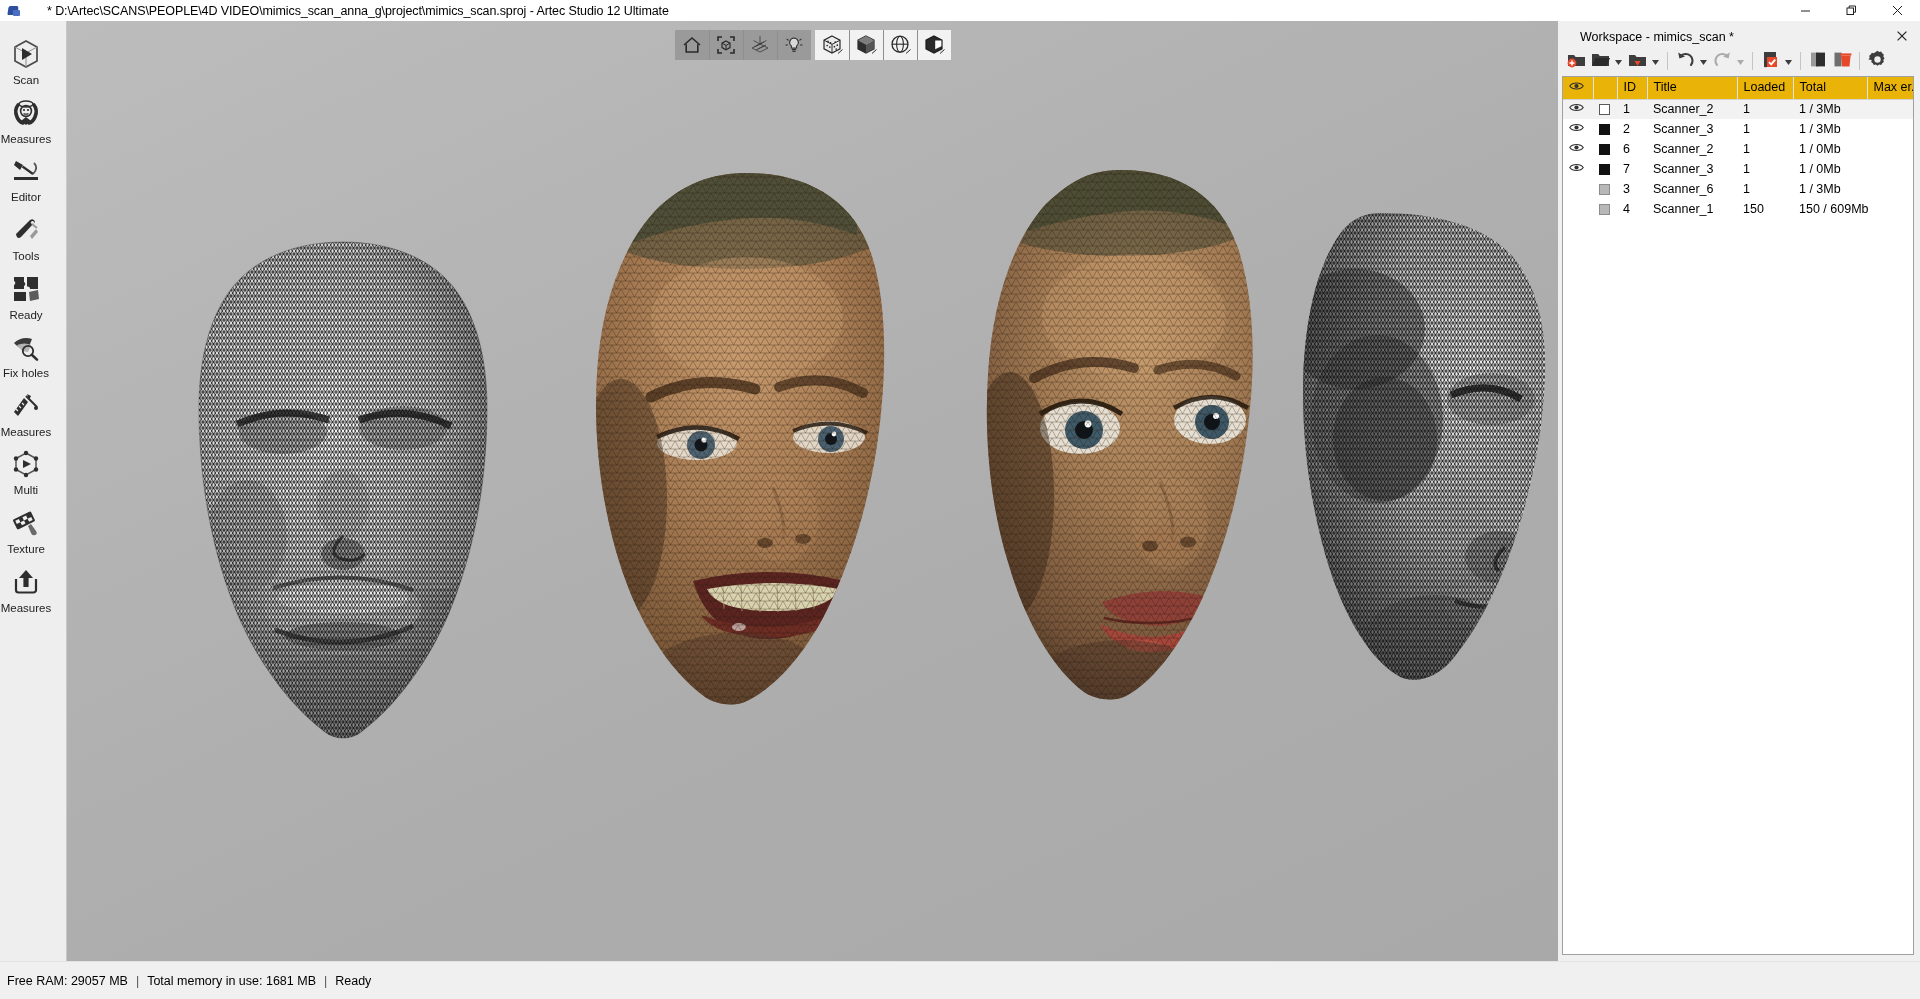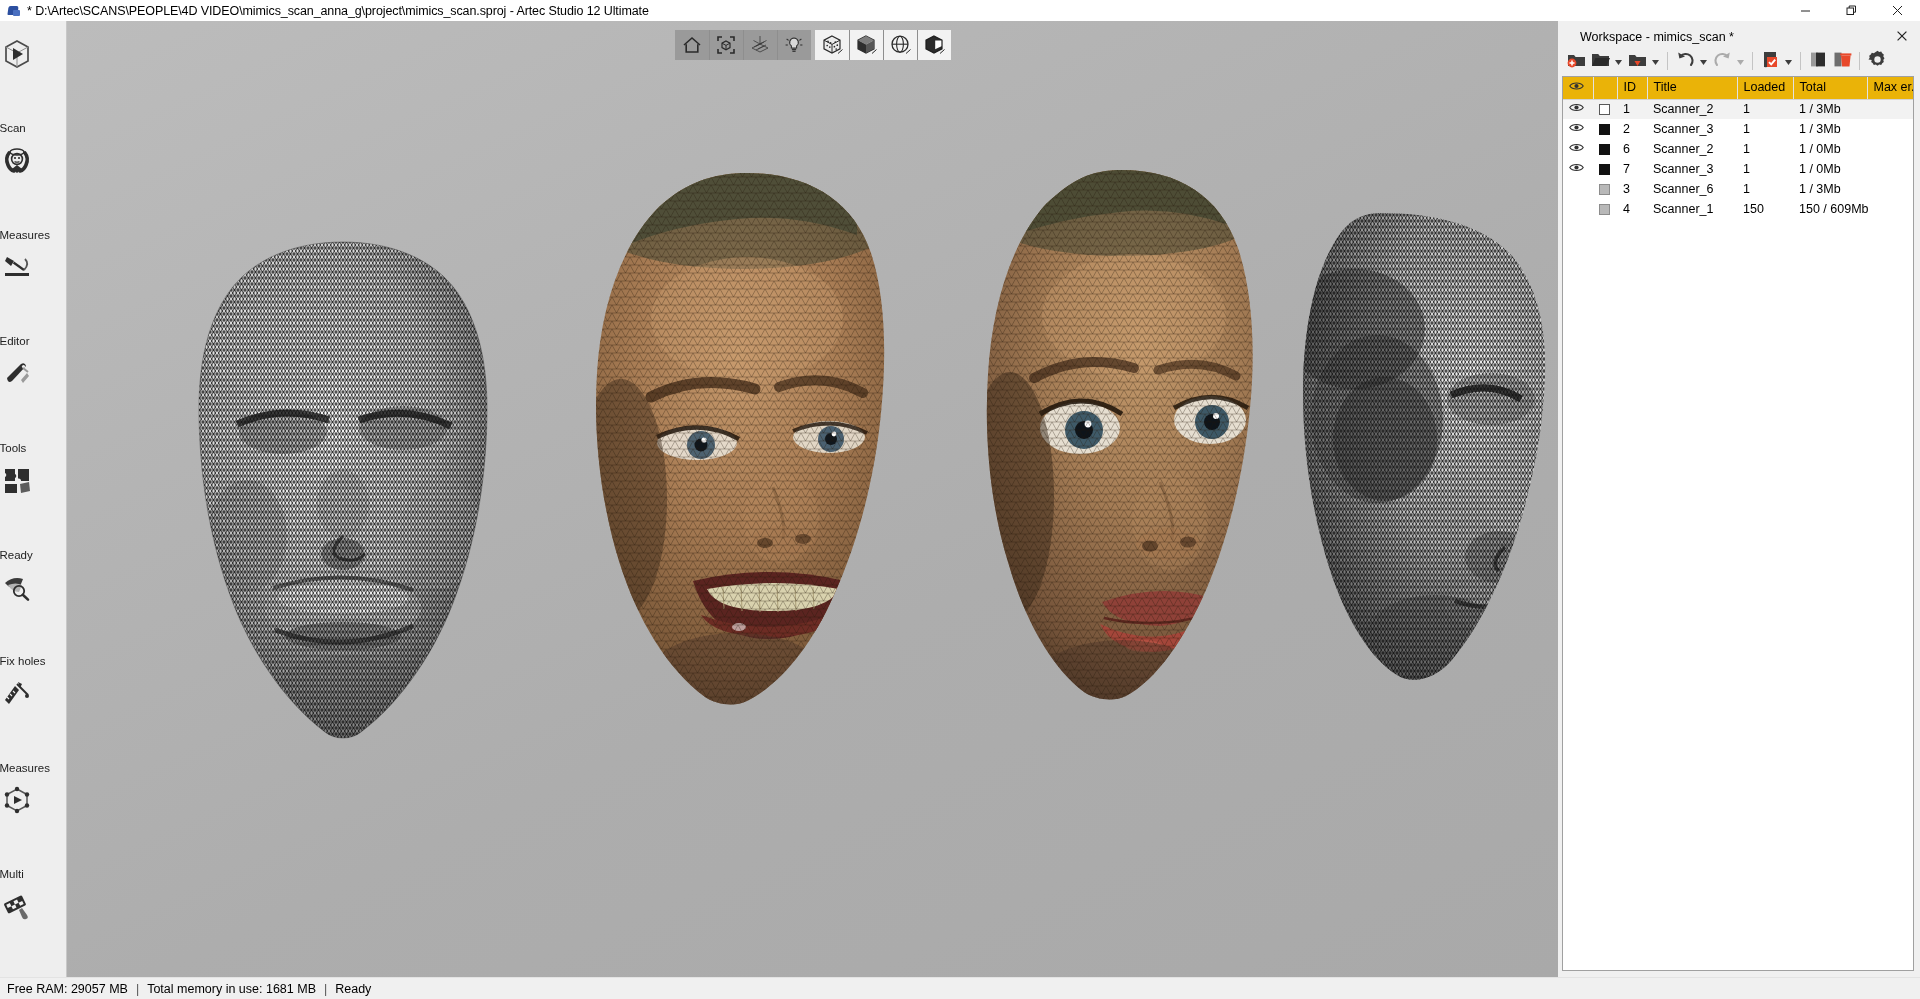--- a/index.html
+++ b/index.html
@@ -13,20 +13,21 @@
     -webkit-font-smoothing: antialiased;
   }
   #app { position: relative; width: 1920px; height: 999px; display: flex; flex-direction: column; background: #f0f0f0; }
 
   
   .titlebar {
     height: 21px; min-height: 21px;
     background: #ffffff;
     display: flex; align-items: center;
     position: relative;
+    gap: 20px;
   }
   .titlebar-icon { width: 16px; height: 16px; margin-left: 6px; margin-right: 5px; position: relative; flex: 0 0 auto; }
   .titlebar-icon .tb-hand {
     position: absolute; left: 2px; top: 3px; width: 10px; height: 9px;
     background: #2c4fa0; border-radius: 2px 2px 1px 1px;
     transform: skewX(-8deg);
   }
   .titlebar-icon .tb-hand2 {
     position: absolute; left: 7px; top: 7px; width: 7px; height: 6px;
     background: #4a6fc0; border-radius: 1px;
@@ -61,22 +62,22 @@
   
   .sidebar {
     width: 67px; min-width: 67px;
     background: #eeeeee;
     border-right: 1px solid #c8c8c8;
     display: flex; flex-direction: column; align-items: center;
     padding-top: 12px;
     overflow: hidden;
   }
   .side-item {
-    width: 67px; display: flex; flex-direction: column; 
-    padding: 4px 14px 5px 0; cursor: default; gap: 48px;
+    width: 67px; display: flex; flex-direction: column; align-items: center;
+    padding: 4px 14px 5px 0; cursor: default;
   }
   .side-ico { width: 34px; height: 34px; display: flex; align-items: center; justify-content: center; }
   .side-ico svg { display: block; }
   .side-label { font-size: 11.5px; color: #222; margin-top: 3px; line-height: 1.1; white-space: nowrap; }
 
   
   .viewport-wrap { flex: 1; position: relative; min-width: 0; background: #b0b0b0; overflow: hidden; }
   .viewport {
     position: absolute; inset: 0;
     background: linear-gradient(155deg, #bcbcbc 0%, #b4b4b4 30%, #adadad 60%, #a9a9a9 100%);
@@ -167,21 +168,21 @@
   .chk {
     display: inline-block; width: 11px; height: 11px;
     border: 1px solid #5a5a5a; vertical-align: middle;
   }
   .chk.filled { background: #111; border-color: #111; }
   .chk.empty { background: #fff; }
   .chk.gray { background: #b8b8b8; border-color: #8c8c8c; }
 
   
   .statusbar {
-    height: 22px; min-height: 22px;
+    height: 38px; min-height: 22px;
     background: #f0f0f0;
     display: flex; align-items: center;
     padding-left: 7px; font-size: 12.5px; color: #000;
     border-top: 1px solid #e3e3e3;
   }
   .sb-sep { margin: 0 8px; color: #555; }
 </style>
 </head>
 <body>
 

